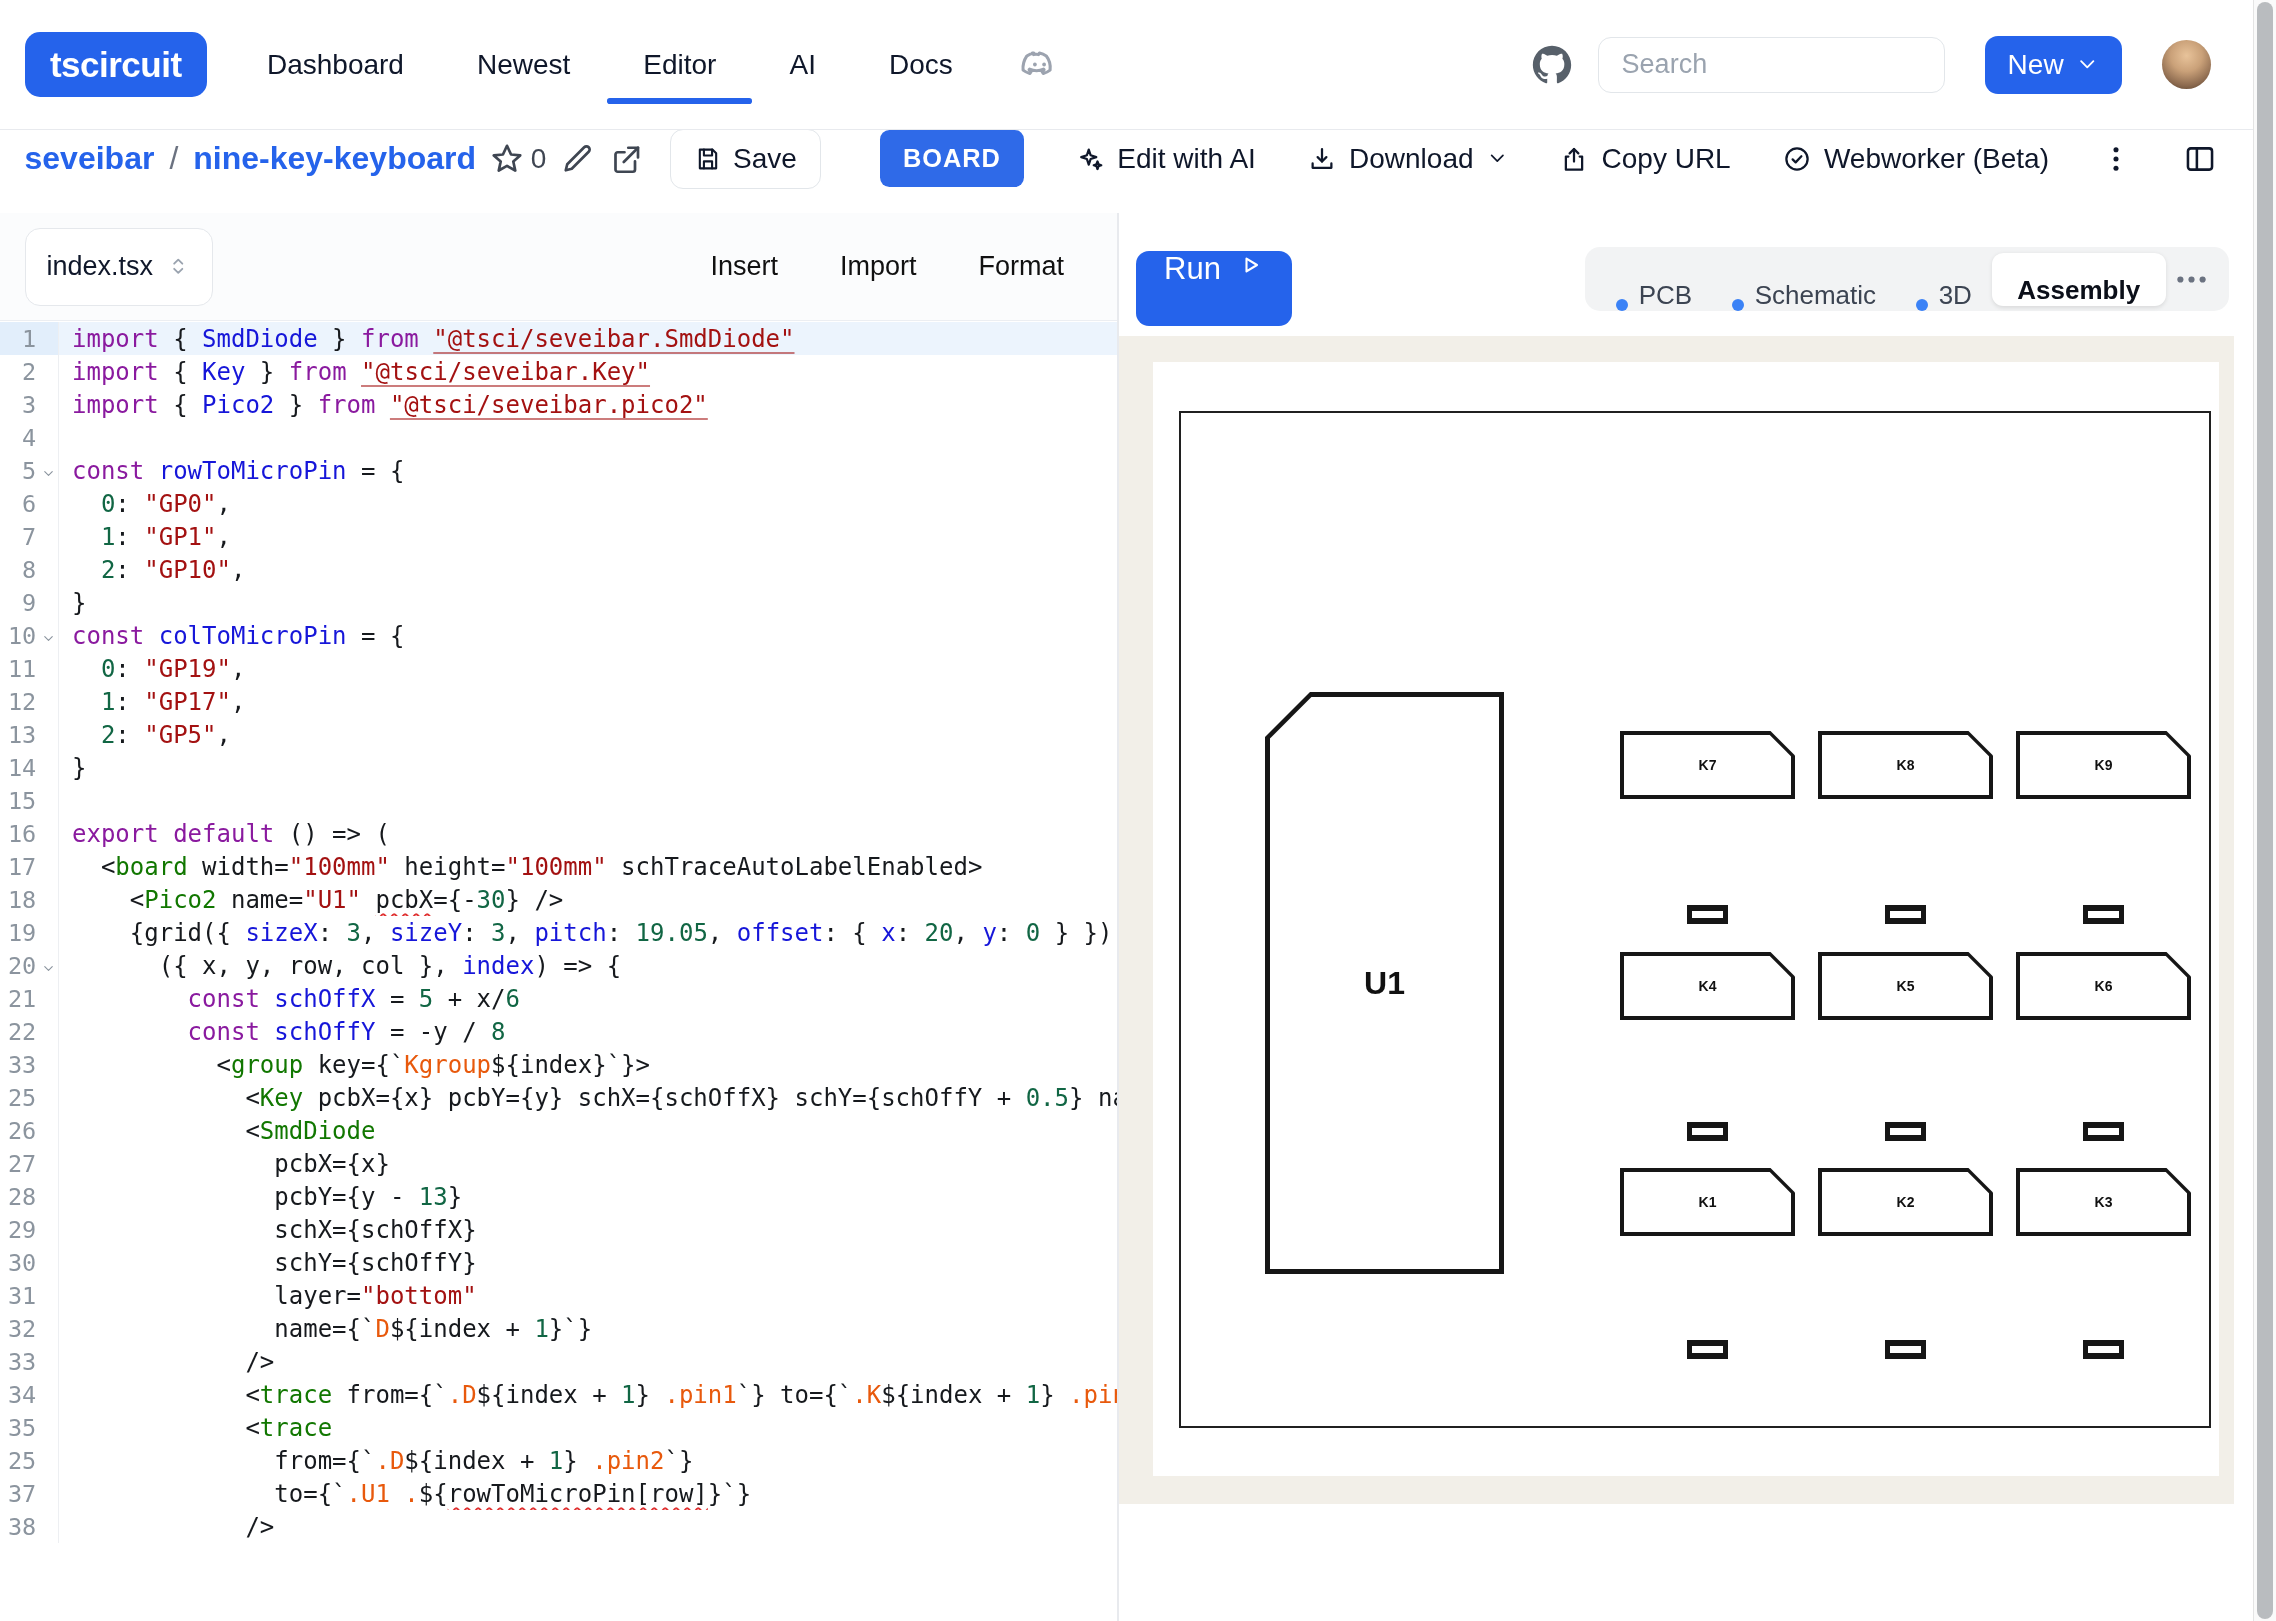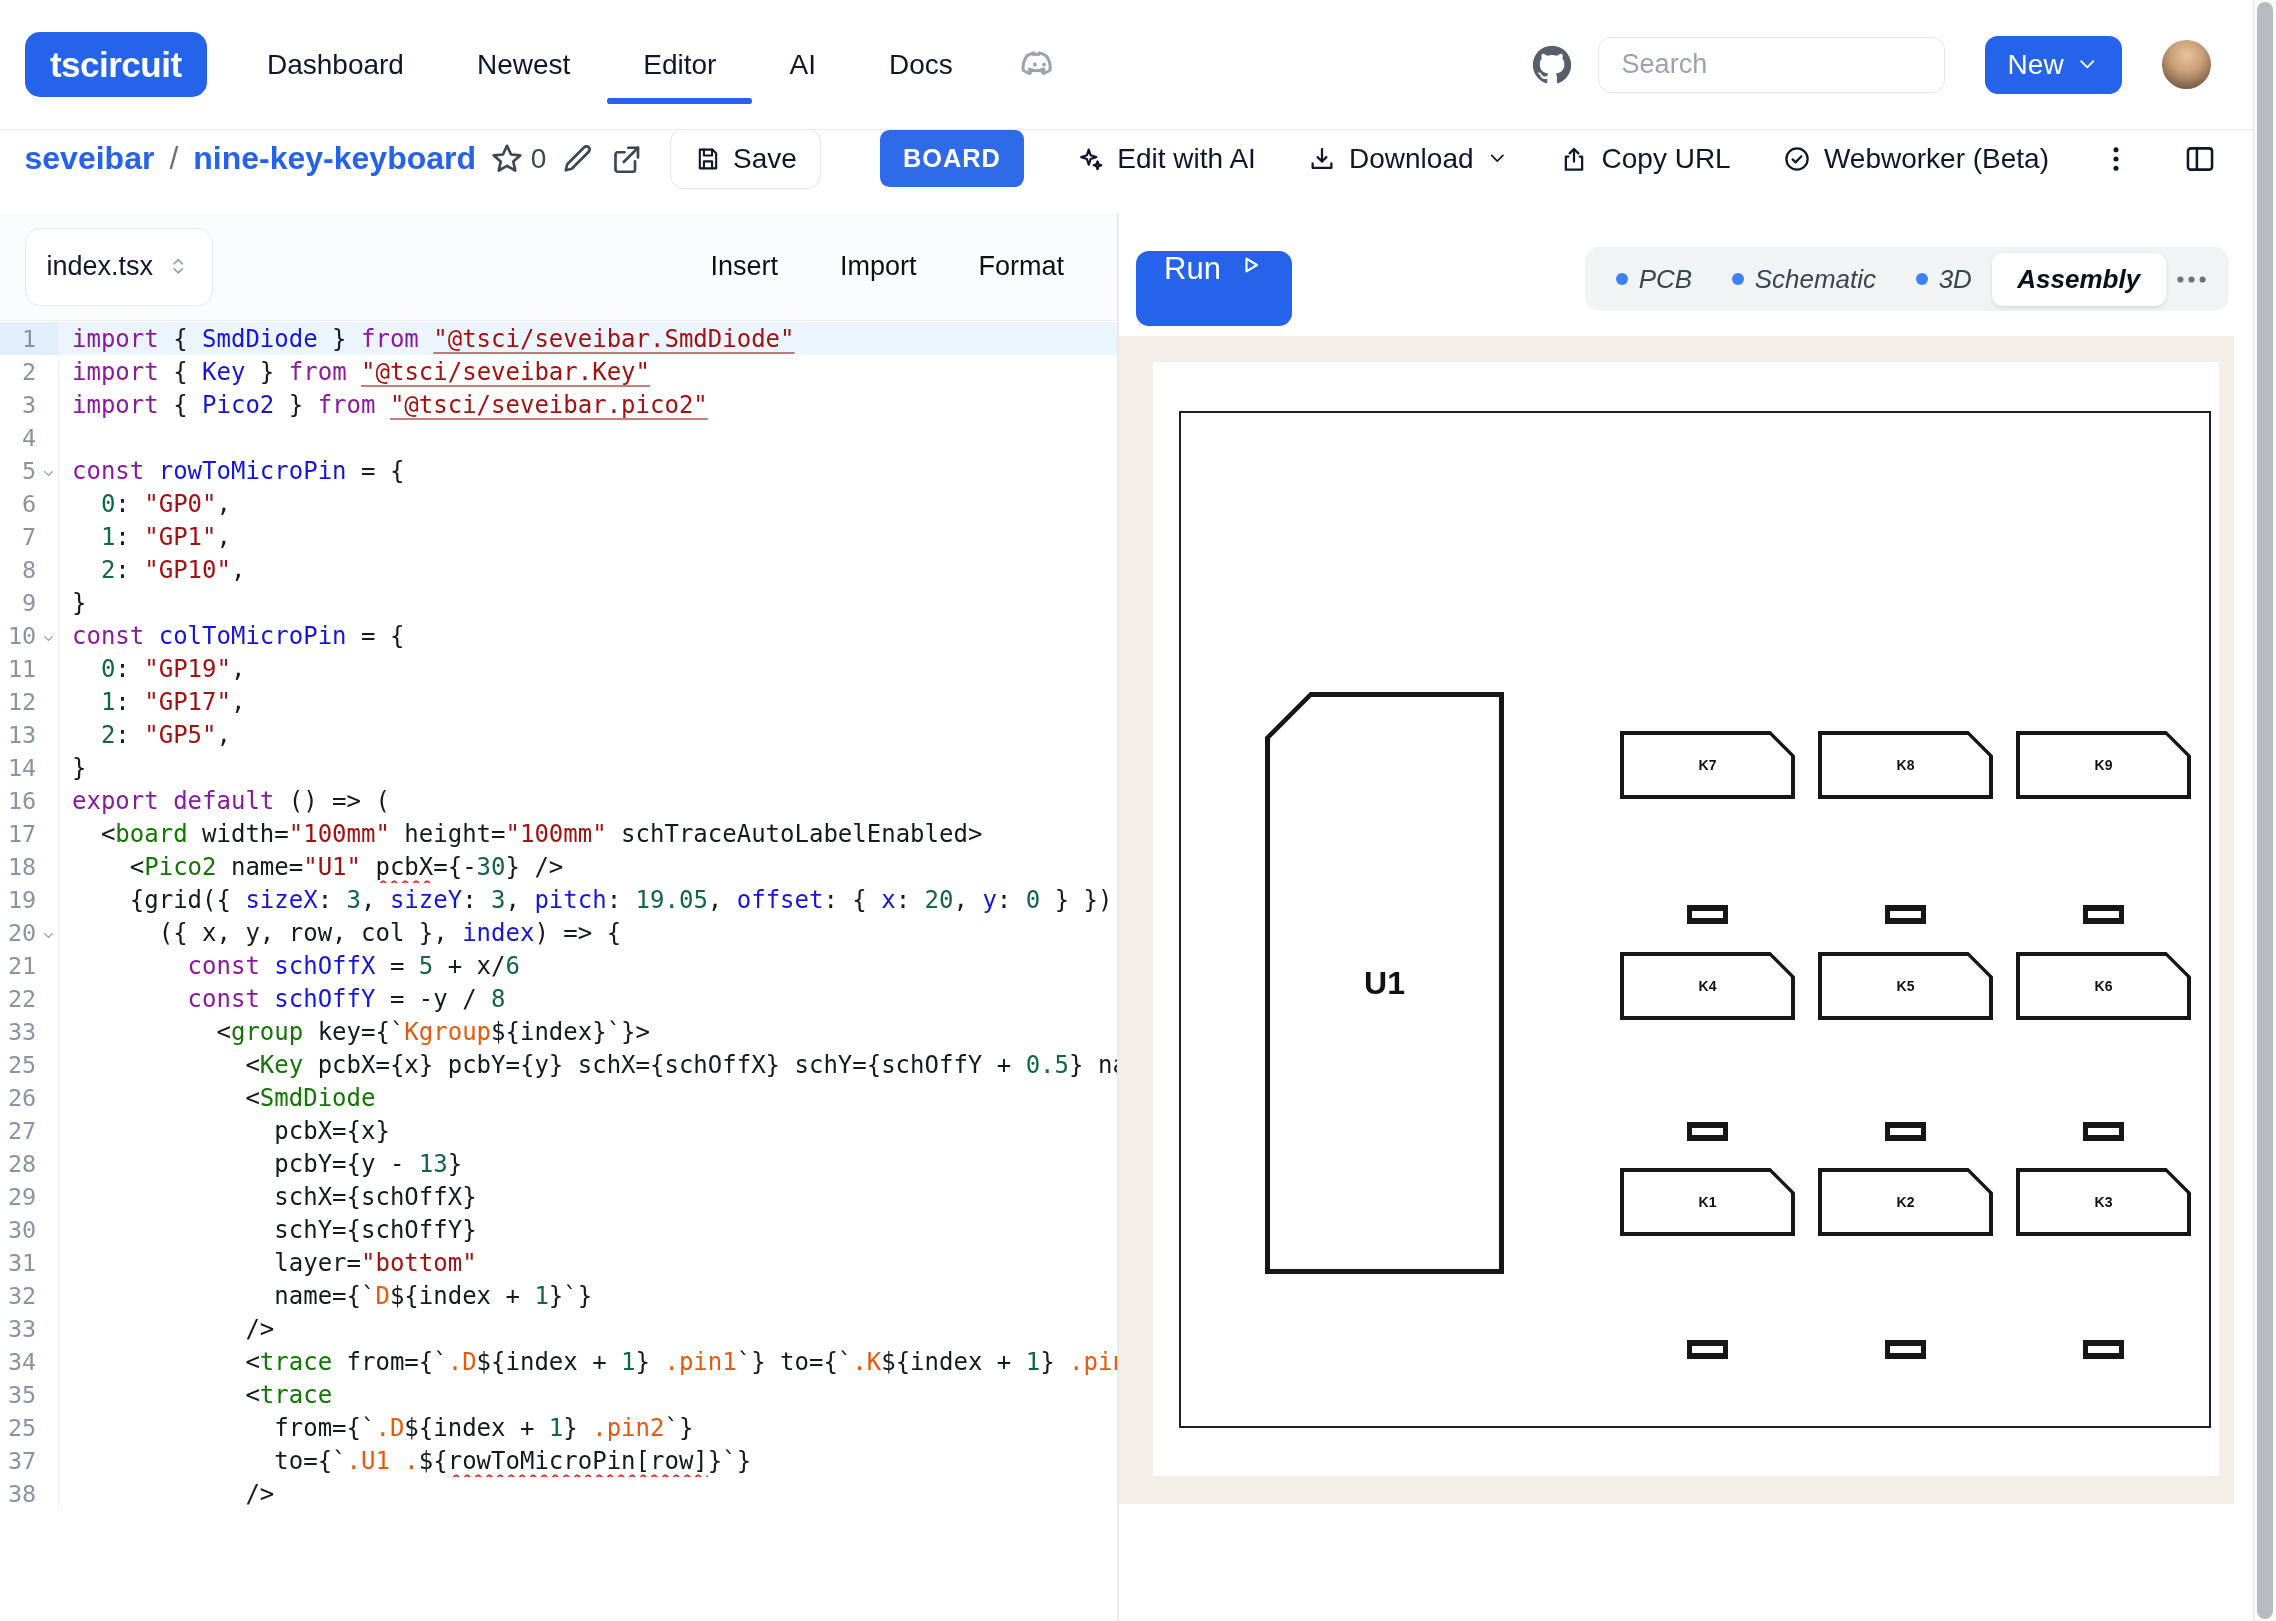--- a/index.html
+++ b/index.html
@@ -84,22 +84,22 @@
   .tok-pe { color:#16191d; text-decoration:underline wavy #e03131; text-decoration-thickness:1.9px; text-underline-offset:4.7px; }
 
   
   .preview-panel { position:absolute; left:1119px; top:0; right:0; bottom:0; background:#fff; }
   .btn-run { position:absolute; left:17px; top:38px; height:75px; background:#2563eb; color:#fff; border:none;
           border-radius:13px; padding:0 28px; font-size:31px; font-weight:500; display:flex; align-items:flex-start; gap:15px;
           cursor:pointer; font-family:"Liberation Sans",sans-serif; }
   .btn-run .icon { width:28px; height:28px; }
   .tabs { position:absolute; right:48px; top:34px; height:64px; background:#f2f3f4; border-radius:15px;
           display:flex; align-items:center; padding:0 11.3px; }
-  .tab { display:flex; align-items:center; gap:10.4px; font-size:26px; font-weight:500; color:#3c4452;
-          padding:0 20px; height:100%; cursor:pointer;font-style:italic; }
+  .tab { display:flex; align-items:flex-end; gap:10.4px; font-size:26px; font-weight:500; color:#3c4452;
+          padding:0 20px; height:100%; cursor:pointer; }
   .tab-dot { width:12.2px; height:12.2px; border-radius:50%; background:#3b82f6; flex:none; }
   .tab.active { background:#fff; border-radius:11.3px; height:53px; color:#0b0f19; font-weight:600;
           box-shadow:0 1.9px 4.7px rgba(0,0,0,.10); padding:0 25.4px; }
   .tabs-more { width:41px; height:41px; color:#6b7280; margin:0 5.6px; cursor:pointer; }
 
   
   .canvas { position:absolute; left:0; top:123px; width:1115px; height:1168px; background:#f2efe8; }
   .sheet { position:absolute; left:34px; top:26px; right:15px; bottom:28px; background:#fff; }
   .board-outline { position:absolute; left:60px; top:75px; width:1032px; height:1017px; border:2.8px solid #202020; background:#fff; }
   .chip { position:absolute; left:146px; top:356px; width:239px; height:582px; background:#161616;
@@ -375,20 +375,27 @@
         </div>
         <div class="code-row">
           <div class="gut">
             <span class="num">14</span>
             <span class="icon fold"></span>
           </div>
           <div class="codecell"><span class="tok-p">}</span></div>
         </div>
         <div class="code-row">
           <div class="gut">
+            <span class="num">15</span>
+            <span class="icon fold"></span>
+          </div>
+          <div class="codecell"></div>
+        </div>
+        <div class="code-row">
+          <div class="gut">
             <span class="num">16</span>
             <span class="icon fold"></span>
           </div>
           <div class="codecell"><span class="tok-k">export</span><span class="tok-p"> </span><span class="tok-k">default</span><span class="tok-p"> () =&gt; (</span></div>
         </div>
         <div class="code-row">
           <div class="gut">
             <span class="num">17</span>
             <span class="icon fold"></span>
           </div>

